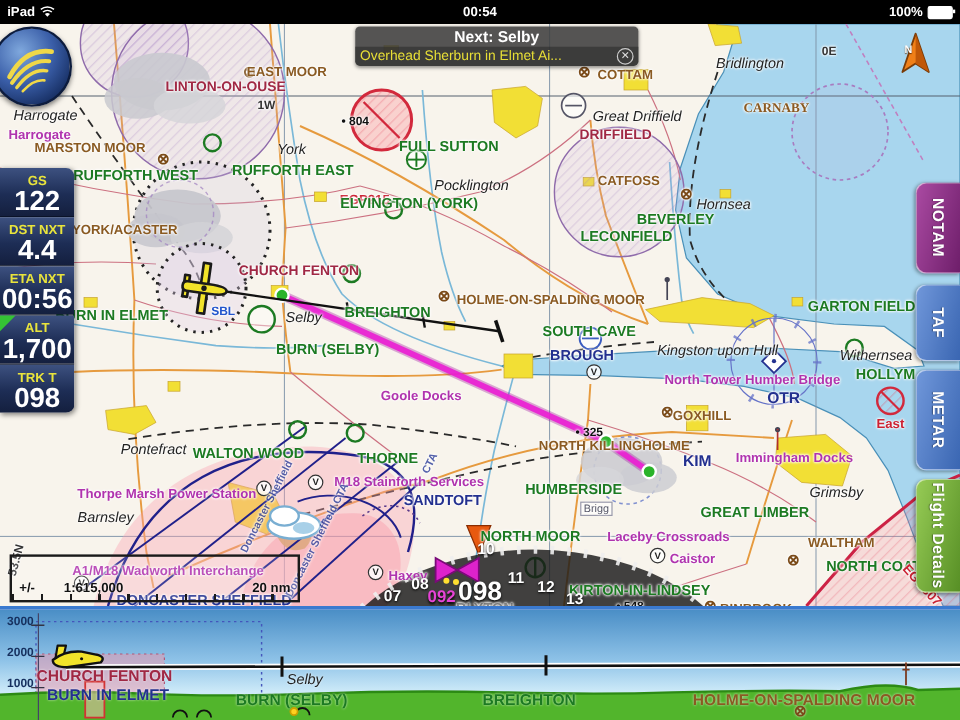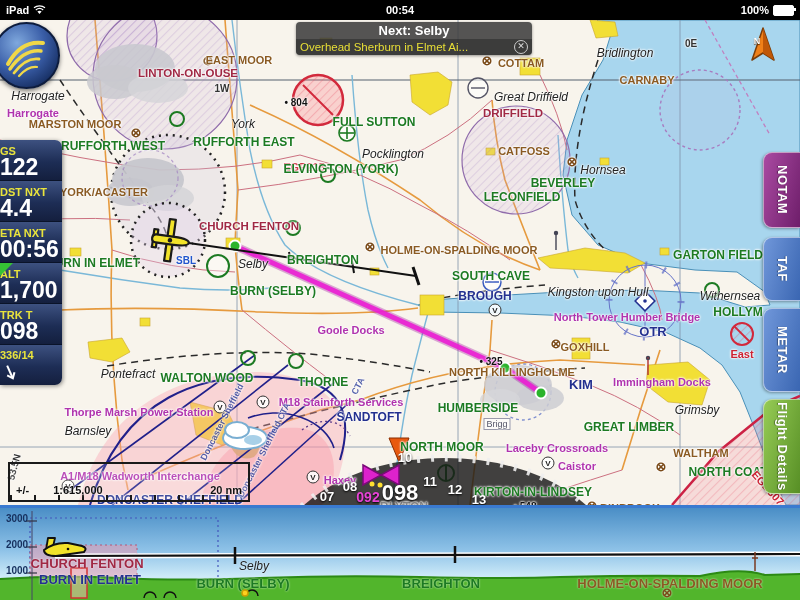--- a/index.html
+++ b/index.html
@@ -51,21 +51,21 @@
     border:1.3px solid #ccc;border-radius:50%;flex:0 0 auto;}
   
   .logo-btn{position:absolute;left:-7px;top:22px;width:63px;height:63px;border-radius:50%;z-index:50;
     background:radial-gradient(circle at 35% 30%,#7fa8dd,#3a5ea8 45%,#172f63 80%);
     border:2px solid #0d1c3d;box-shadow:0 2px 4px rgba(0,0,0,.5);}
   
   .fd-panel{position:absolute;left:0;top:140px;width:62px;z-index:50;border-radius:0 7px 7px 0;overflow:hidden;
     box-shadow:1px 1px 4px rgba(0,0,0,.45);}
   .fd-cell{position:relative;height:40px;border-bottom:1.5px solid #0a1329;
     background:linear-gradient(180deg,#3d5180,#1d2d55 55%,#141f3e);
-    display:flex;flex-direction:column;justify-content:center;}
+    display:flex;flex-direction:column;align-items:center;justify-content:center;}
   .fd-cell:last-child{border-bottom:none;}
   .fd-label{color:#e9e43c;font-size:11px;font-weight:bold;line-height:13px;}
   .fd-value{color:#fff;font-size:23px;font-weight:bold;line-height:18px;}
   .fd-alert{position:absolute;left:0;top:0;width:0;height:0;
     border-top:13px solid #35c335;border-right:13px solid transparent;}
   .fd-wind-arrow{margin-top:1px;}
   
   .side-tab{position:absolute;right:0;width:36px;z-index:50;border-radius:9px 0 0 9px;
     border:1px solid rgba(255,255,255,.55);border-right:none;
     display:flex;align-items:center;justify-content:center;
@@ -334,21 +334,21 @@
           <circle cx="556" cy="213" r="1.5" fill="#445"></circle>
         <line x1="648" y1="340" x2="648" y2="355" stroke="#b03030"></line>
           <circle cx="648" cy="338" r="1.5" fill="#b03030"></circle>
       </g>
     </svg>
 
     <div id="map-labels">
         <span class="map-label k-geo" style="position: absolute; left: 222px; top: 28px; transform: translate(-50%, -50%); margin-top: 40px;">1W</span>
         <span class="map-label k-geo" style="position: absolute; left: 691px; top: 23px; transform: translate(-50%, -50%);">0E</span>
         <span class="map-label k-town" style="position: absolute; left: 625px; top: 33px; transform: translate(-50%, -50%);">Bridlington</span>
-        <span class="map-label k-brown" style="position: absolute; left: 647px; top: 60px; transform: translate(-50%, -50%);">CARNABY</span>
+        <span class="map-label k-brown" style="position: absolute; left: 647px; top: 70px; transform: translate(-50%, -50%); font-family: Liberation Serif, serif;">CARNABY</span>
         <span class="map-label k-sym" style="position: absolute; left: 208px; top: 40px; transform: translate(-50%, -50%);">⊗</span>
         <span class="map-label k-brown" style="position: absolute; left: 239px; top: 40px; transform: translate(-50%, -50%);">EAST MOOR</span>
         <span class="map-label k-maroon" style="position: absolute; left: 188px; top: 53px; transform: translate(-50%, -50%);">LINTON-ON-OUSE</span>
         <span class="map-label k-sym" style="position: absolute; left: 487px; top: 40px; transform: translate(-50%, -50%);">⊗</span>
         <span class="map-label k-brown" style="position: absolute; left: 521px; top: 43px; transform: translate(-50%, -50%);">COTTAM</span>
         <span class="map-label k-town" style="position: absolute; left: 38px; top: 76px; transform: translate(-50%, -50%);">Harrogate</span>
         <span class="map-label k-magenta" style="position: absolute; left: 33px; top: 93px; transform: translate(-50%, -50%);">Harrogate</span>
         <span class="map-label k-brown" style="position: absolute; left: 75px; top: 104px; transform: translate(-50%, -50%);">MARSTON MOOR</span>
         <span class="map-label k-sym" style="position: absolute; left: 136px; top: 112px; transform: translate(-50%, -50%);">⊗</span>
         <span class="map-label k-town" style="position: absolute; left: 243px; top: 104px; transform: translate(-50%, -50%);">York</span>
@@ -466,29 +466,20 @@
       </div>
       <div class="fd-cell">
         <span class="fd-alert"></span>
         <div class="fd-label">ALT</div>
         <div class="fd-value">1,700</div>
       </div>
       <div class="fd-cell">
         <div class="fd-label">TRK T</div>
         <div class="fd-value">098</div>
       </div>
-      <div class="fd-cell">
-        <div class="fd-label">336/14</div>
-        <svg width="20" height="19" class="fd-wind-arrow">
-          <g transform="rotate(-24 10 9)" stroke="#fff" stroke-width="2" fill="none">
-            <line x1="10" y1="2" x2="10" y2="15"></line>
-            <polyline points="6,11 10,16 14,11"></polyline>
-          </g>
-        </svg>
-      </div>
     </div>
 
   <div id="side-tabs">
       <div class="side-tab" style="top: 152px; height: 74px; background: linear-gradient(105deg, rgb(170, 74, 162), rgb(110, 30, 106));">NOTAM</div>
       <div class="side-tab" style="top: 237px; height: 62px; background: linear-gradient(105deg, rgb(112, 151, 218), rgb(58, 102, 178));">TAF</div>
       <div class="side-tab" style="top: 308px; height: 82px; background: linear-gradient(105deg, rgb(112, 151, 218), rgb(58, 102, 178));">METAR</div>
       <div class="side-tab" style="top: 399px; height: 93px; background: linear-gradient(105deg, rgb(150, 203, 85), rgb(87, 143, 37));">Flight Details</div>
     </div>
 
   <div class="scalebox">

